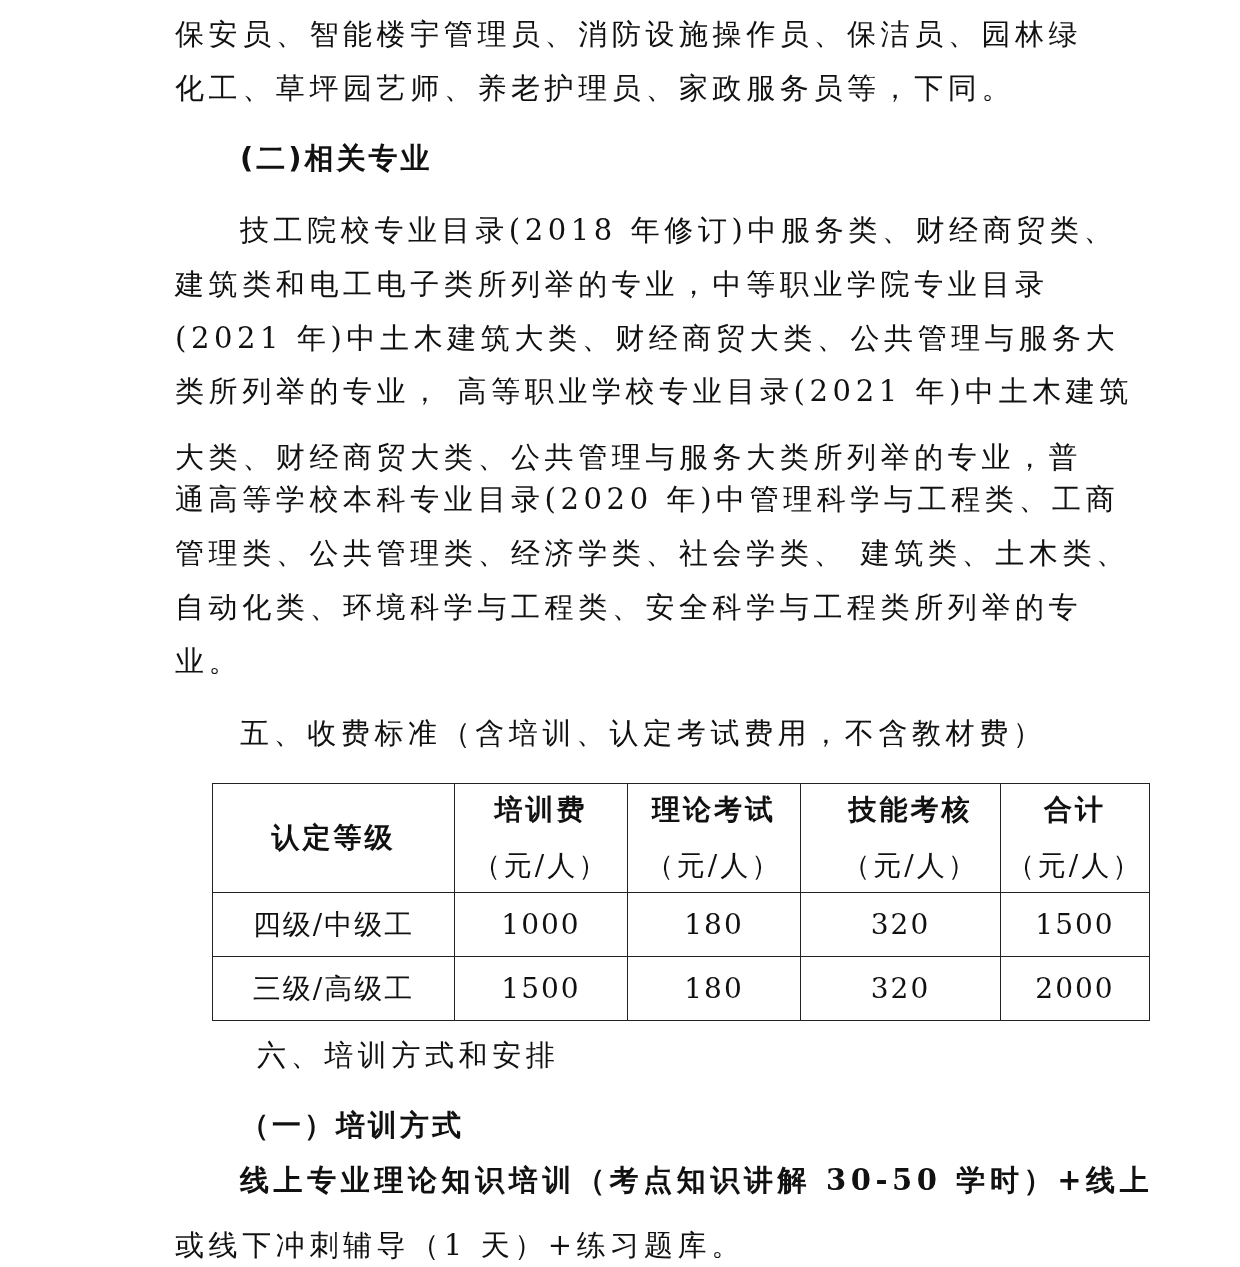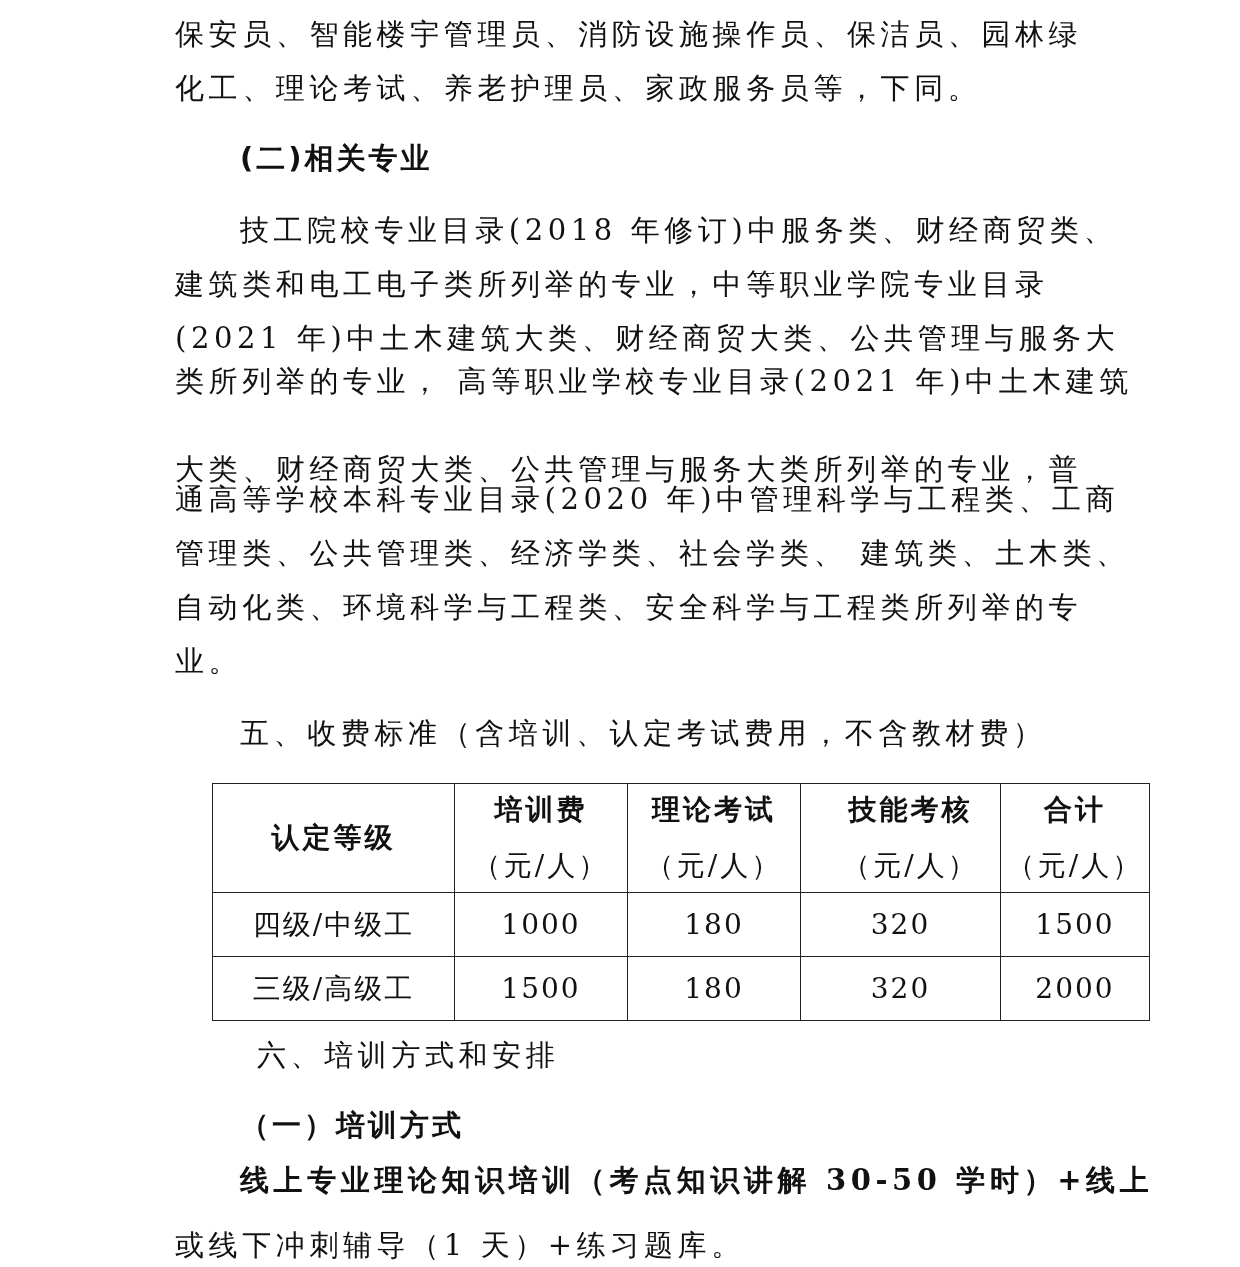--- a/index.html
+++ b/index.html
@@ -11,29 +11,29 @@
   table { position:absolute; left:212px; top:783px; border-collapse:collapse; width:938px;border-radius:26px; }
   td { border:1.5px solid #222; text-align:center; font-size:28px; padding:0; }
   .hdr td { height:108px; font-family:"DejaVu Sans","Liberation Sans",sans-serif; font-weight:bold; letter-spacing:3px; }
   .hdr .unit { font-family:"DejaVu Serif","Liberation Serif",serif; font-weight:normal; display:block; margin-top:18px; }
   .row td { height:63px; letter-spacing:2px; }
 </style>
 </head>
 <body>
 
 <div class="line" style="top:14px;">保安员、智能楼宇管理员、消防设施操作员、保洁员、园林绿</div>
-<div class="line" style="top:68px;">化工、理论考试、养老护理员、家政服务员等，下同。</div>
+<div class="line" style="top:68px;">化工、草坪园艺师、养老护理员、家政服务员等，下同。</div>
 
 <div class="line indent bold" style="top:138px;text-align:center;">(二)相关专业</div>
 
 <div class="line indent" style="top:210px;">技工院校专业目录(2018 年修订)中服务类、财经商贸类、</div>
 <div class="line" style="top:264px;">建筑类和电工电子类所列举的专业，中等职业学院专业目录</div>
 <div class="line" style="top:318px;">(2021 年)中土木建筑大类、财经商贸大类、公共管理与服务大</div>
-<div class="line" style="top:361px;">类所列举的专业， 高等职业学校专业目录(2021 年)中土木建筑</div>
-<div class="line" style="top:449px;">大类、财经商贸大类、公共管理与服务大类所列举的专业，普</div>
+<div class="line" style="top:371px;">类所列举的专业， 高等职业学校专业目录(2021 年)中土木建筑</div>
+<div class="line" style="top:437px;">大类、财经商贸大类、公共管理与服务大类所列举的专业，普</div>
 <div class="line" style="top:479px;">通高等学校本科专业目录(2020 年)中管理科学与工程类、工商</div>
 <div class="line" style="top:533px;">管理类、公共管理类、经济学类、社会学类、 建筑类、土木类、</div>
 <div class="line" style="top:587px;">自动化类、环境科学与工程类、安全科学与工程类所列举的专</div>
 <div class="line" style="top:641px;">业。</div>
 
 <div class="line indent" style="top:713px;">五、收费标准（含培训、认定考试费用，不含教材费）</div>
 
 <table>
   <tbody>
       <tr class="hdr">

